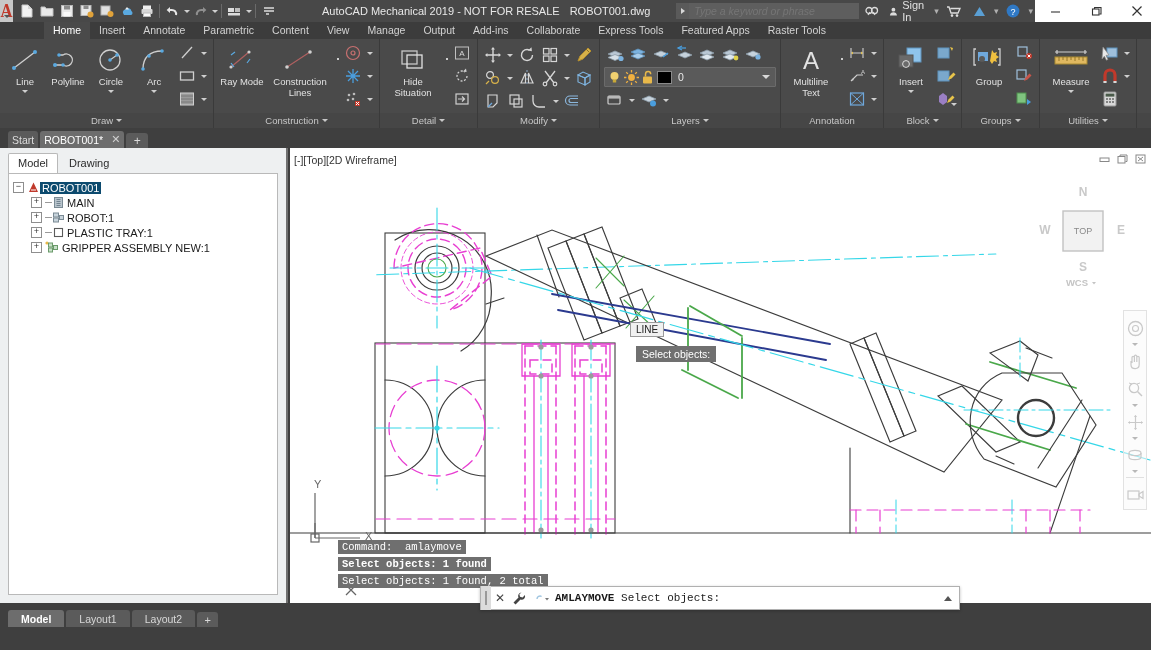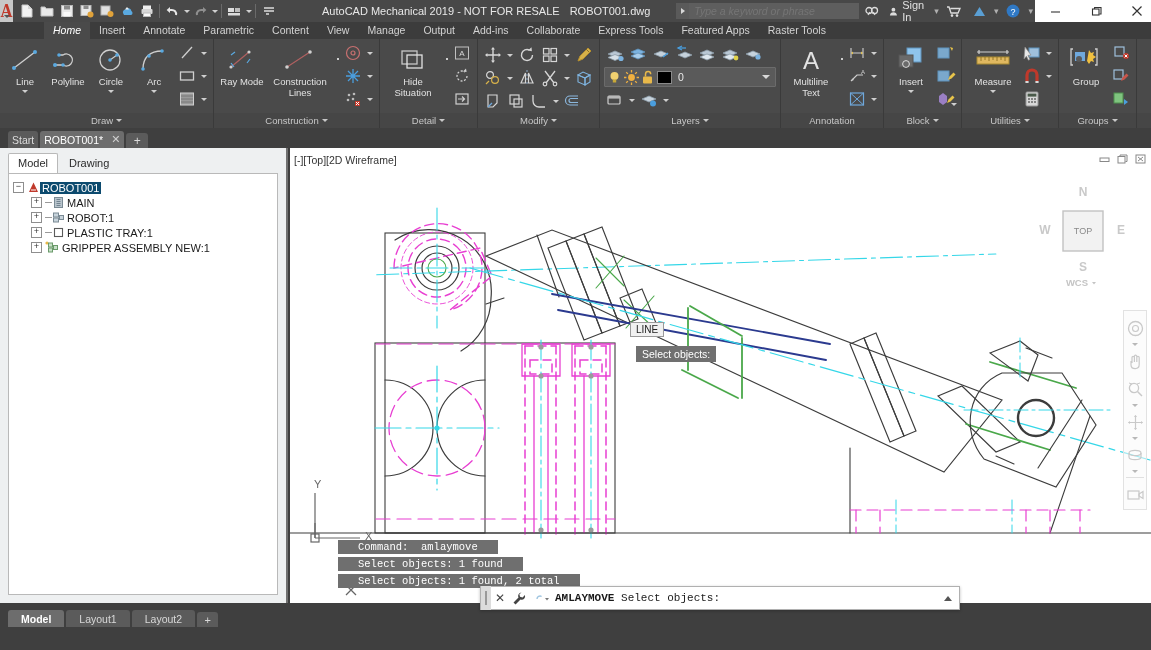--- a/index.html
+++ b/index.html
@@ -61,21 +61,21 @@
 
   
   .ribbon-tabs {
     position: absolute; top: 22px; left: 0; width: 1151px; height: 17px;
     background: #3c3c3c; display: flex; align-items: flex-end; padding-left: 44px;
   }
   .rtab {
     font-size: 10.5px; color: #d3d3d3; padding: 2px 9px 3px 9px; cursor: pointer;
     white-space: nowrap; line-height: 12px;
   }
-  .rtab.active { background: #4a4a4a; color: #fff; font-style: italic; }
+  .rtab.active { background: #4a4a4a; color: #fff; }
 
   
   .ribbon {
     position: absolute; top: 39px; left: 0; width: 1151px; height: 89px;
     background: #4a4a4a; display: flex; align-items: stretch;
   }
   .panel { position: relative; display: flex; flex-direction: column;
     border-right: 1px solid #3a3a3a; }
   .panel-body { flex: 1; display: flex; align-items: flex-start; padding: 3px 4px 0 4px; gap: 1px; }
   .panel-title {
@@ -191,21 +191,21 @@
   .tooltip-line {
     position: absolute; left: 340px; top: 174px; background: #f1f1f1;
     border: 1px solid #9a9a9a; font-size: 10px; color: #222; padding: 1px 5px; z-index: 6;
   }
   .tooltip-sel {
     position: absolute; left: 346px; top: 198px; background: #707070;
     color: #fff; font-size: 10.5px; padding: 2px 6px; z-index: 6;
     font-family: "Liberation Sans", sans-serif;
   }
   .cmd-echo { position: absolute; z-index: 6; background: #6f6f6f; color: #fff;
-    font-size: 10.5px; font-family: "Liberation Mono", monospace; padding: 1px 20px;
+    font-size: 10.5px; font-family: "Liberation Mono", monospace; padding: 1px 4px;
     white-space: pre; }
 
   
   .cmdline {
     position: absolute; left: 480px; top: 586px; width: 480px; height: 24px;
     background: #fff; border: 1px solid #b0b0b0; display: flex; align-items: center;
     z-index: 8; box-shadow: 0 1px 3px rgba(0,0,0,0.25);
   }
   .cmd-grip { width: 10px; height: 24px; display:flex;align-items:center;justify-content:center;
     background: #dcdcdc; cursor: move; }
@@ -871,69 +871,20 @@
         </div>
       </div>
       <div class="panel-title">
         <span>Block</span>
         <span class="pt-caret"></span>
       </div>
     </div>
 
     <div class="panel">
       <div class="panel-body">
-        <div class="big-btn wide" style="width:54px">
-          <span class="ico">
-            <svg width="40" height="28" viewBox="0 0 40 28">
-                <path d="M4 6h32M6 4v4M34 4v4" stroke="#d0d0d0" stroke-width="1.2"></path>
-                <rect x="4" y="11" width="32" height="7" fill="#e0b860" stroke="#a88a30"></rect>
-                <path d="M8 11v4M12 11v3M16 11v4M20 11v3M24 11v4M28 11v3M32 11v4" stroke="#8c6e22" stroke-width=".9"></path>
-              </svg>
-          </span>
-          <span class="lbl" style="width:52px">Measure</span>
-          <span class="dncaret"></span>
-        </div>
-        <div class="icol">
-          <div class="irow">
-            <div class="sm-btn">
-              <svg width="20" height="18" viewBox="0 0 20 18">
-                  <rect x="7" y="4" width="10" height="9" fill="#9fc0dc" stroke="#5f93bd"></rect>
-                  <path d="M3 3l6 8-3 .4 2 4-1.6.8-2-4L2 15z" fill="#e8e8e8" stroke="#888" stroke-width=".7"></path>
-                </svg>
-            </div>
-            <span class="tiny-caret"></span>
-          </div>
-          <div class="irow">
-            <div class="sm-btn">
-              <svg width="20" height="18" viewBox="0 0 20 18">
-                  <path d="M5 14V8a5 5 0 0110 0v6" fill="none" stroke="#c0392b" stroke-width="3.2"></path>
-                  <path d="M5 14v2M15 14v2" stroke="#d8d8d8" stroke-width="3.2"></path>
-                </svg>
-            </div>
-            <span class="tiny-caret"></span>
-          </div>
-          <div class="irow">
-            <div class="sm-btn">
-              <svg width="20" height="18" viewBox="0 0 20 18">
-                  <rect x="4" y="2" width="12" height="14" rx="1" fill="#d8d8d8" stroke="#999"></rect>
-                  <rect x="5.6" y="3.6" width="8.8" height="3" fill="#4a5a4a"></rect>
-                  <path d="M6 9h2M9 9h2M12 9h2M6 12h2M9 12h2M12 12h2" stroke="#666" stroke-width="1.4"></path>
-                </svg>
-            </div>
-          </div>
-        </div>
-      </div>
-      <div class="panel-title">
-        <span>Utilities</span>
-        <span class="pt-caret"></span>
-      </div>
-    </div>
-
-    <div class="panel">
-      <div class="panel-body">
         <div class="big-btn" style="width:46px">
           <span class="ico">
             <svg width="34" height="28" viewBox="0 0 34 28">
                 <path d="M4 3h-2v16h2M26 3h2v16h-2" fill="none" stroke="#cfcfcf" stroke-width="1.3"></path>
                 <rect x="6" y="6" width="10" height="9" fill="#6fa8dc"></rect>
                 <circle cx="10" cy="13" r="3" fill="#5a5a5a"></circle>
                 <path d="M20 4l2 3 3-1-1 3 3 2-3 2 1 3-3-1-2 3-2-3" fill="#f0c040"></path>
               </svg>
           </span>
           <span class="lbl">Group</span>
@@ -955,20 +906,69 @@
           <div class="sm-btn">
             <svg width="20" height="18" viewBox="0 0 20 18">
                 <rect x="3" y="3" width="9" height="10" fill="#7fc47f" stroke="#4f8f4f"></rect>
                 <path d="M13 9l4 3-4 3z" fill="#4a9ede"></path>
               </svg>
           </div>
         </div>
       </div>
       <div class="panel-title">
         <span>Groups</span>
+        <span class="pt-caret"></span>
+      </div>
+    </div>
+
+    <div class="panel">
+      <div class="panel-body">
+        <div class="big-btn wide" style="width:54px">
+          <span class="ico">
+            <svg width="40" height="28" viewBox="0 0 40 28">
+                <path d="M4 6h32M6 4v4M34 4v4" stroke="#d0d0d0" stroke-width="1.2"></path>
+                <rect x="4" y="11" width="32" height="7" fill="#e0b860" stroke="#a88a30"></rect>
+                <path d="M8 11v4M12 11v3M16 11v4M20 11v3M24 11v4M28 11v3M32 11v4" stroke="#8c6e22" stroke-width=".9"></path>
+              </svg>
+          </span>
+          <span class="lbl" style="width:52px">Measure</span>
+          <span class="dncaret"></span>
+        </div>
+        <div class="icol">
+          <div class="irow">
+            <div class="sm-btn">
+              <svg width="20" height="18" viewBox="0 0 20 18">
+                  <rect x="7" y="4" width="10" height="9" fill="#9fc0dc" stroke="#5f93bd"></rect>
+                  <path d="M3 3l6 8-3 .4 2 4-1.6.8-2-4L2 15z" fill="#e8e8e8" stroke="#888" stroke-width=".7"></path>
+                </svg>
+            </div>
+            <span class="tiny-caret"></span>
+          </div>
+          <div class="irow">
+            <div class="sm-btn">
+              <svg width="20" height="18" viewBox="0 0 20 18">
+                  <path d="M5 14V8a5 5 0 0110 0v6" fill="none" stroke="#c0392b" stroke-width="3.2"></path>
+                  <path d="M5 14v2M15 14v2" stroke="#d8d8d8" stroke-width="3.2"></path>
+                </svg>
+            </div>
+            <span class="tiny-caret"></span>
+          </div>
+          <div class="irow">
+            <div class="sm-btn">
+              <svg width="20" height="18" viewBox="0 0 20 18">
+                  <rect x="4" y="2" width="12" height="14" rx="1" fill="#d8d8d8" stroke="#999"></rect>
+                  <rect x="5.6" y="3.6" width="8.8" height="3" fill="#4a5a4a"></rect>
+                  <path d="M6 9h2M9 9h2M12 9h2M6 12h2M9 12h2M12 12h2" stroke="#666" stroke-width="1.4"></path>
+                </svg>
+            </div>
+          </div>
+        </div>
+      </div>
+      <div class="panel-title">
+        <span>Utilities</span>
         <span class="pt-caret"></span>
       </div>
     </div>
 
     <div class="panel">
       <div class="panel-body">
         <div class="big-btn" style="width:44px">
           <span class="ico">
             <svg width="30" height="28" viewBox="0 0 30 28">
                 <rect x="4" y="3" width="15" height="18" rx="1" fill="#e0a23a" stroke="#b07e20"></rect>
@@ -1278,21 +1278,21 @@
         <text x="24" y="340" font-size="11" fill="#666" stroke="none" font-family="Liberation Sans">Y</text>
         <text x="75" y="392" font-size="11" fill="#666" stroke="none" font-family="Liberation Sans">X</text>
       </g>
       <path d="M56 437l10 10M66 437l-10 10" stroke="#666" stroke-width="1.3"></path>
     </svg>
 
     <div class="tooltip-line">LINE</div>
     <div class="tooltip-sel">Select objects:</div>
 
     <div class="cmd-echo" style="left:48px; top:392px;">Command:  amlaymove</div>
-    <div class="cmd-echo" style="left:48px; top:409px;">Select objects: 1 found</div>
+    <div class="cmd-echo" style="left:48px; top:409px;font-weight:bold;">Select objects: 1 found</div>
     <div class="cmd-echo" style="left:48px; top:426px;">Select objects: 1 found, 2 total</div>
   </div>
 
   <div class="cmdline">
     <span class="cmd-grip">
         <i></i>
       </span>
     <span class="cmd-x">✕</span>
     <span class="cmd-tool">
       <svg width="14" height="14" viewBox="0 0 14 14">

